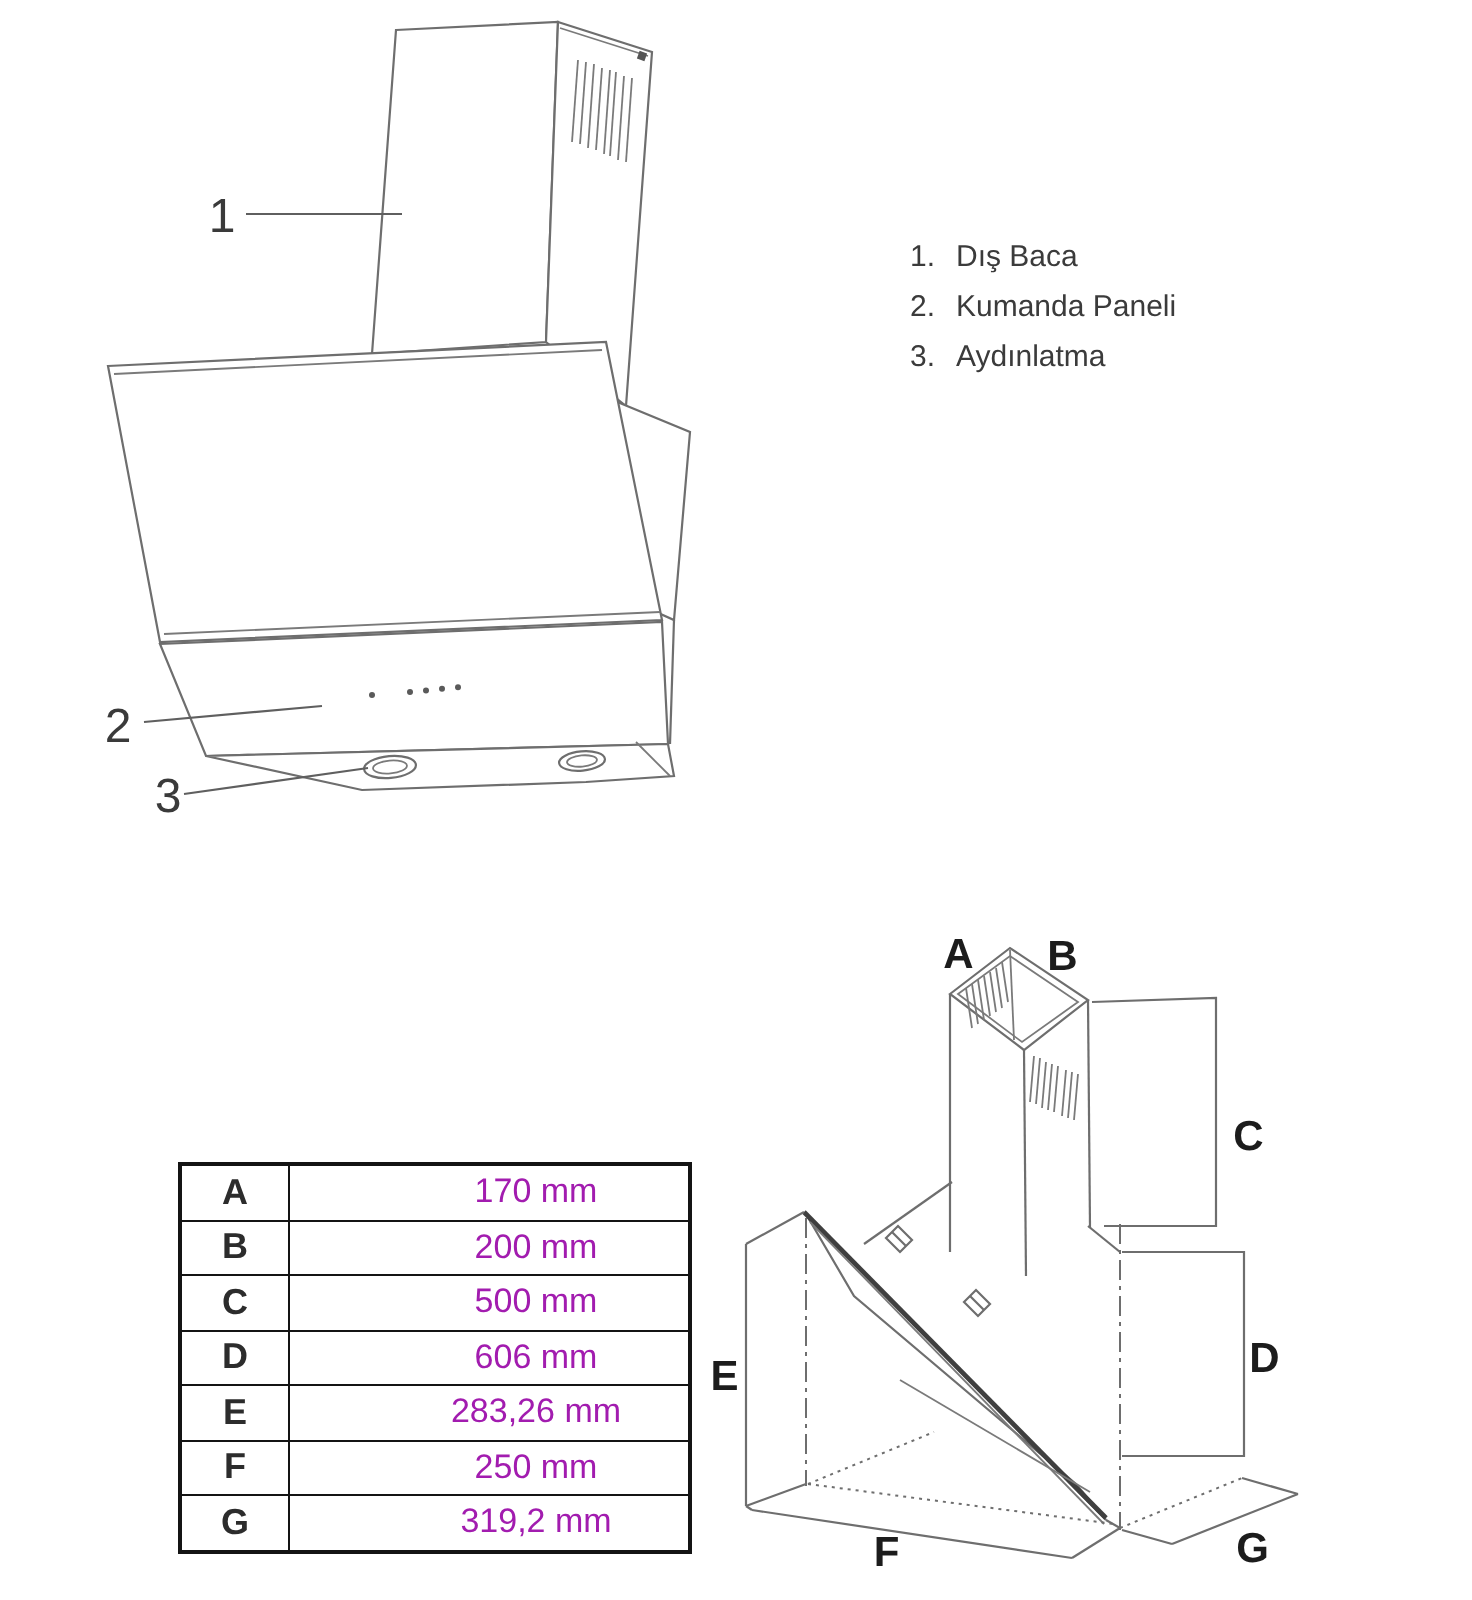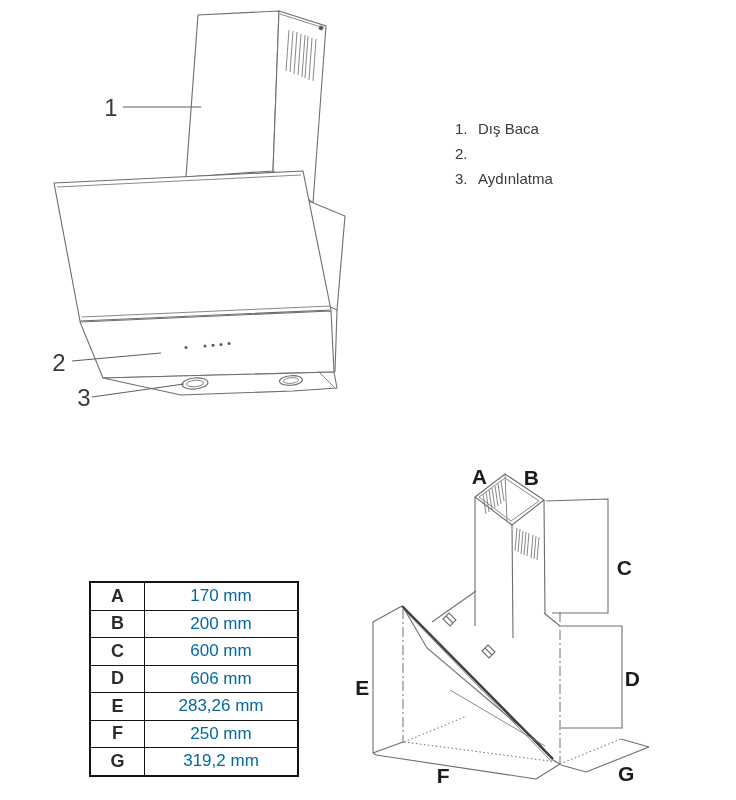--- a/index.html
+++ b/index.html
@@ -13,21 +13,21 @@
   .legend-num{width:23px;}
   .dim-table{
     position:absolute;left:89px;top:581px;border-collapse:collapse;
     border:2.5px solid #141414;color:#333;
   }
   .dim-table td{
     border:1.6px solid #141414;height:26.5px;text-align:center;vertical-align:middle;
     padding:0;
   }
   .dim-table td.key{width:53px;font-weight:bold;font-size:18px;color:#2c2c2c;}
-  .dim-table td.val{width:152px;font-size:17px;color:#0369a1;}
+  .dim-table td.val{width:152px;font-size:17px;color:#a21caf;padding-left:47px;}
   text.callout{font-size:24px;fill:#3a3a3a;}
   text.dimlabel{font-size:21px;font-weight:bold;fill:#1c1c1c;letter-spacing:-.5px;}
   .thin{stroke:#6e6e6e;stroke-width:1.1;fill:none;}
   .thinfill{stroke:#6e6e6e;stroke-width:1.1;fill:#ffffff;}
   .hair{stroke:#7a7a7a;stroke-width:0.9;fill:none;}
 </style>
 </head>
 <body>
 
 <div class="page">
@@ -96,40 +96,41 @@
     <text class="callout" x="84" y="406" text-anchor="middle">3</text>
   </svg>
 
   <div class="legend">
     <div class="legend-row">
       <span class="legend-num">1.</span>
       <span>Dış Baca</span>
     </div>
     <div class="legend-row">
       <span class="legend-num">2.</span>
+      <span>Kumanda Paneli</span>
     </div>
     <div class="legend-row">
       <span class="legend-num">3.</span>
       <span>Aydınlatma</span>
     </div>
   </div>
 
   <table class="dim-table">
     <tbody>
       <tr>
         <td class="key">A</td>
         <td class="val">170 mm</td>
       </tr>
       <tr>
         <td class="key">B</td>
         <td class="val">200 mm</td>
       </tr>
       <tr>
         <td class="key">C</td>
-        <td class="val">600 mm</td>
+        <td class="val">500 mm</td>
       </tr>
       <tr>
         <td class="key">D</td>
         <td class="val">606 mm</td>
       </tr>
       <tr>
         <td class="key">E</td>
         <td class="val">283,26 mm</td>
       </tr>
       <tr>

